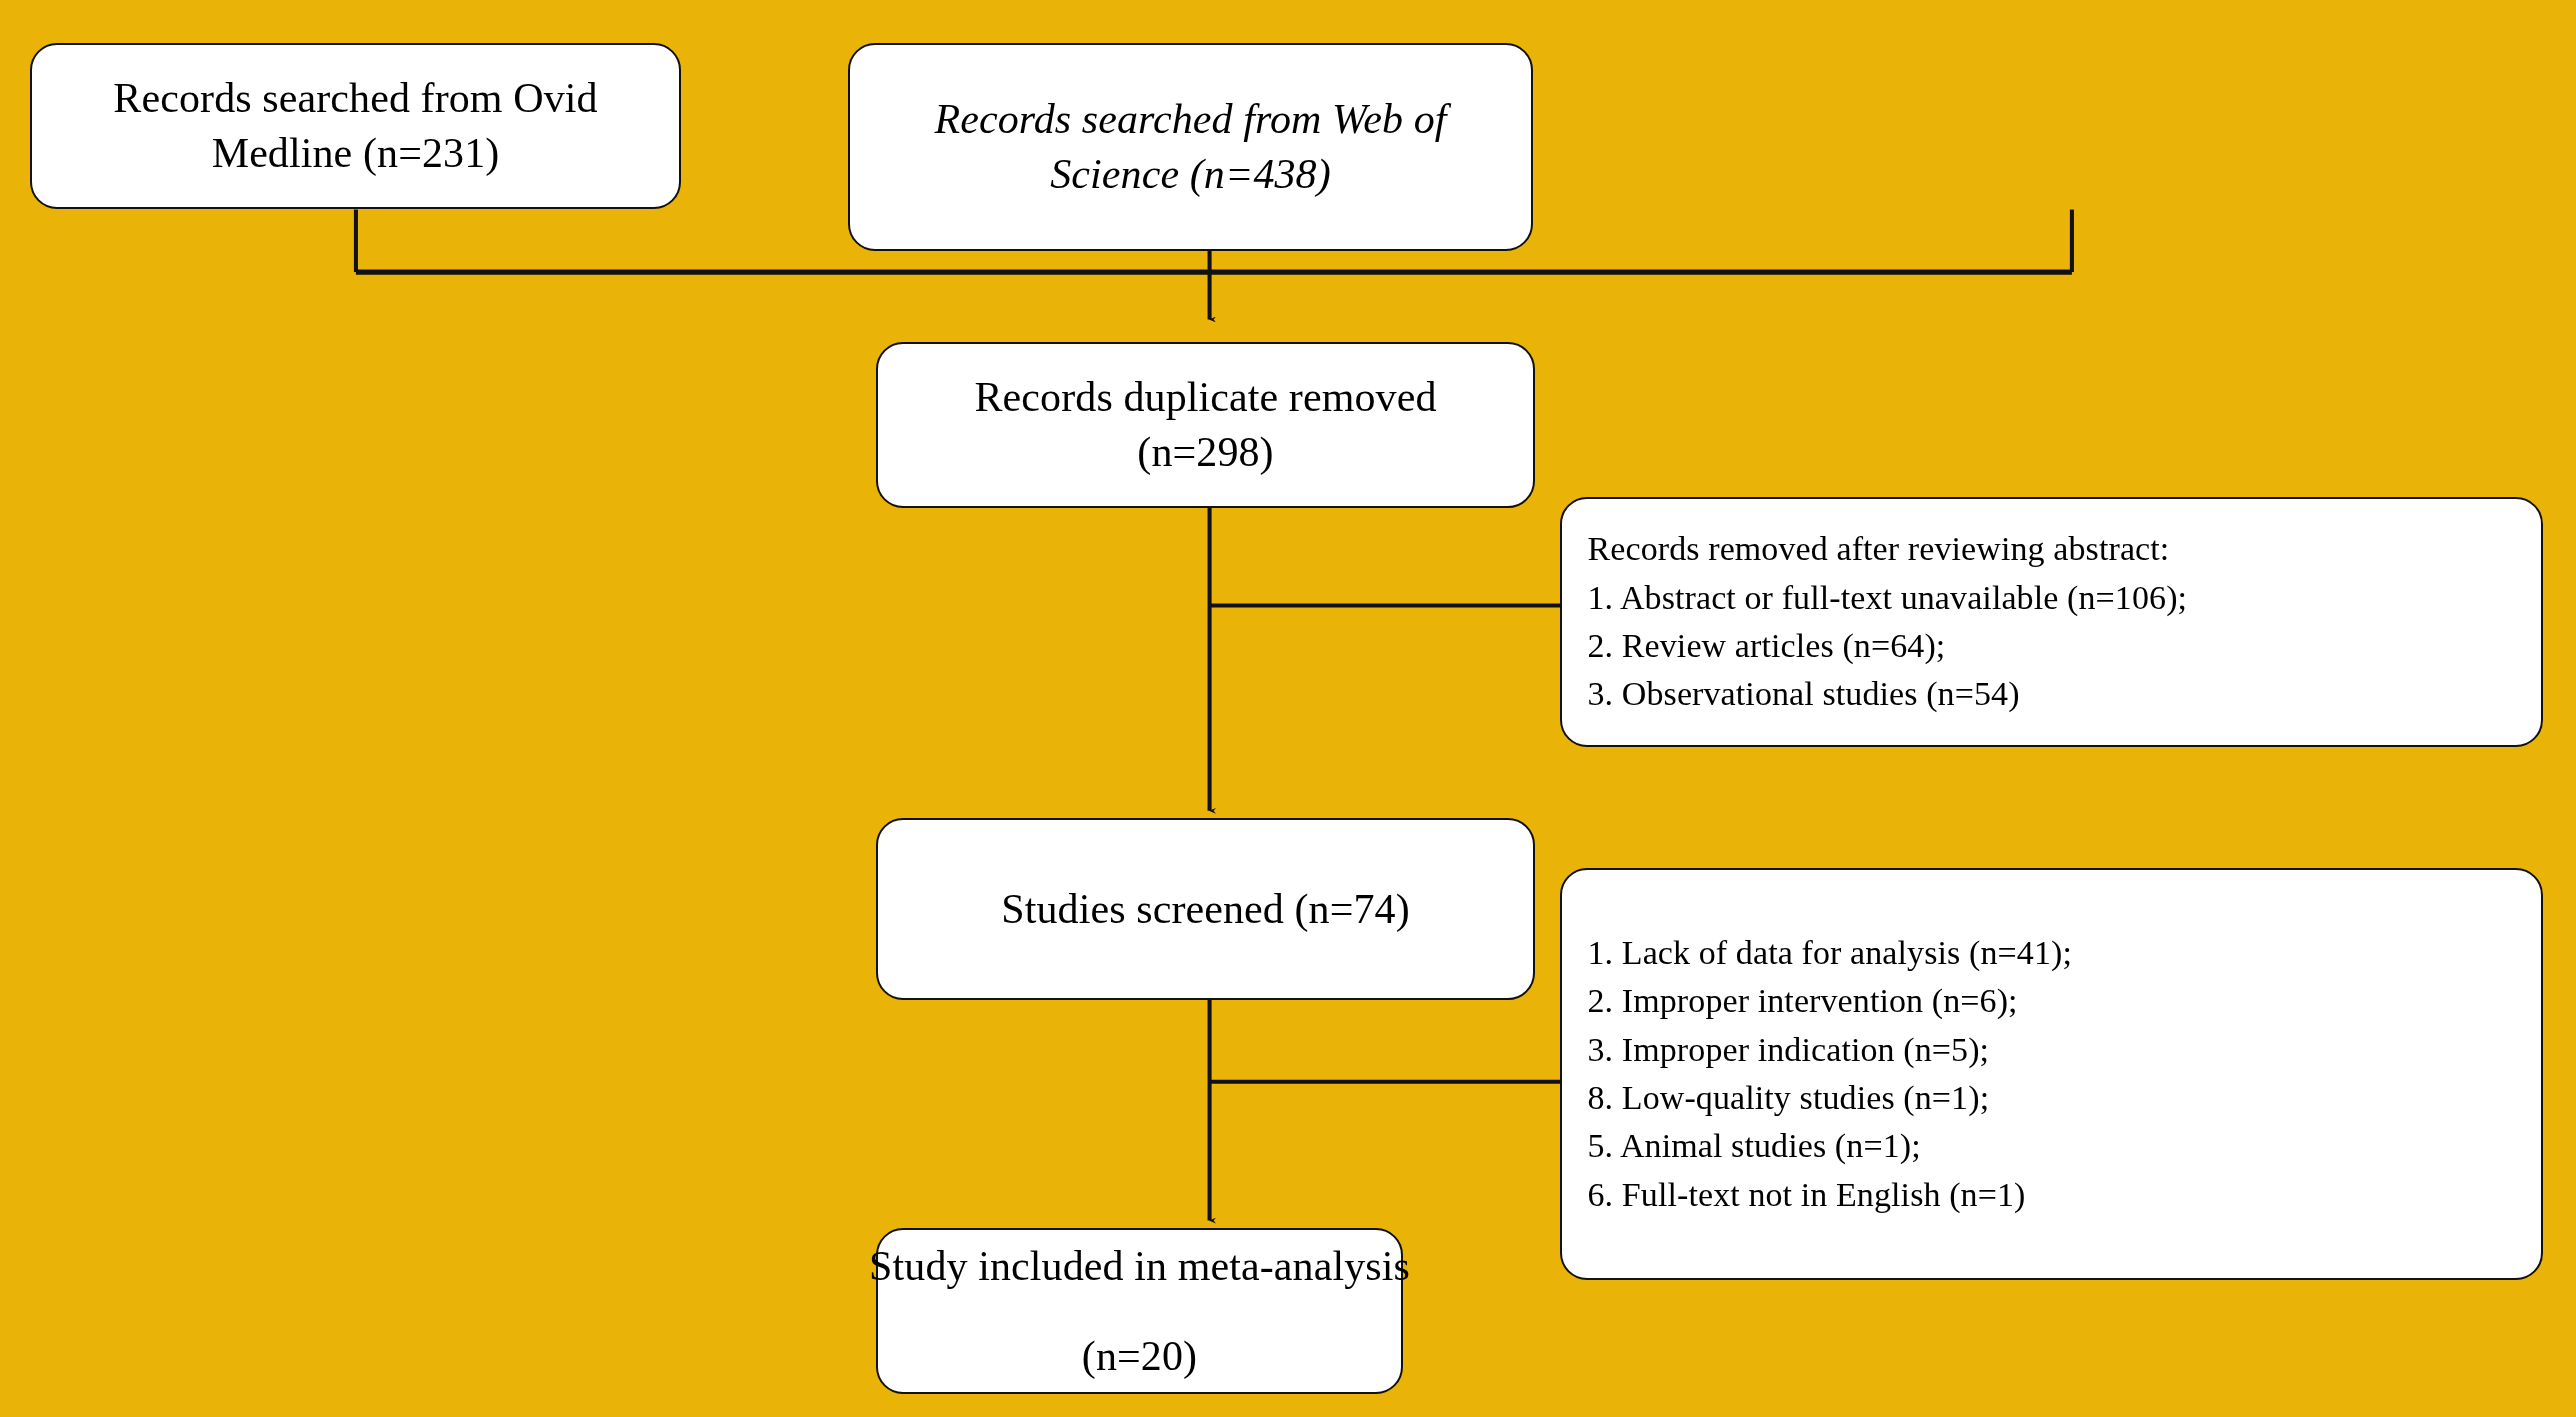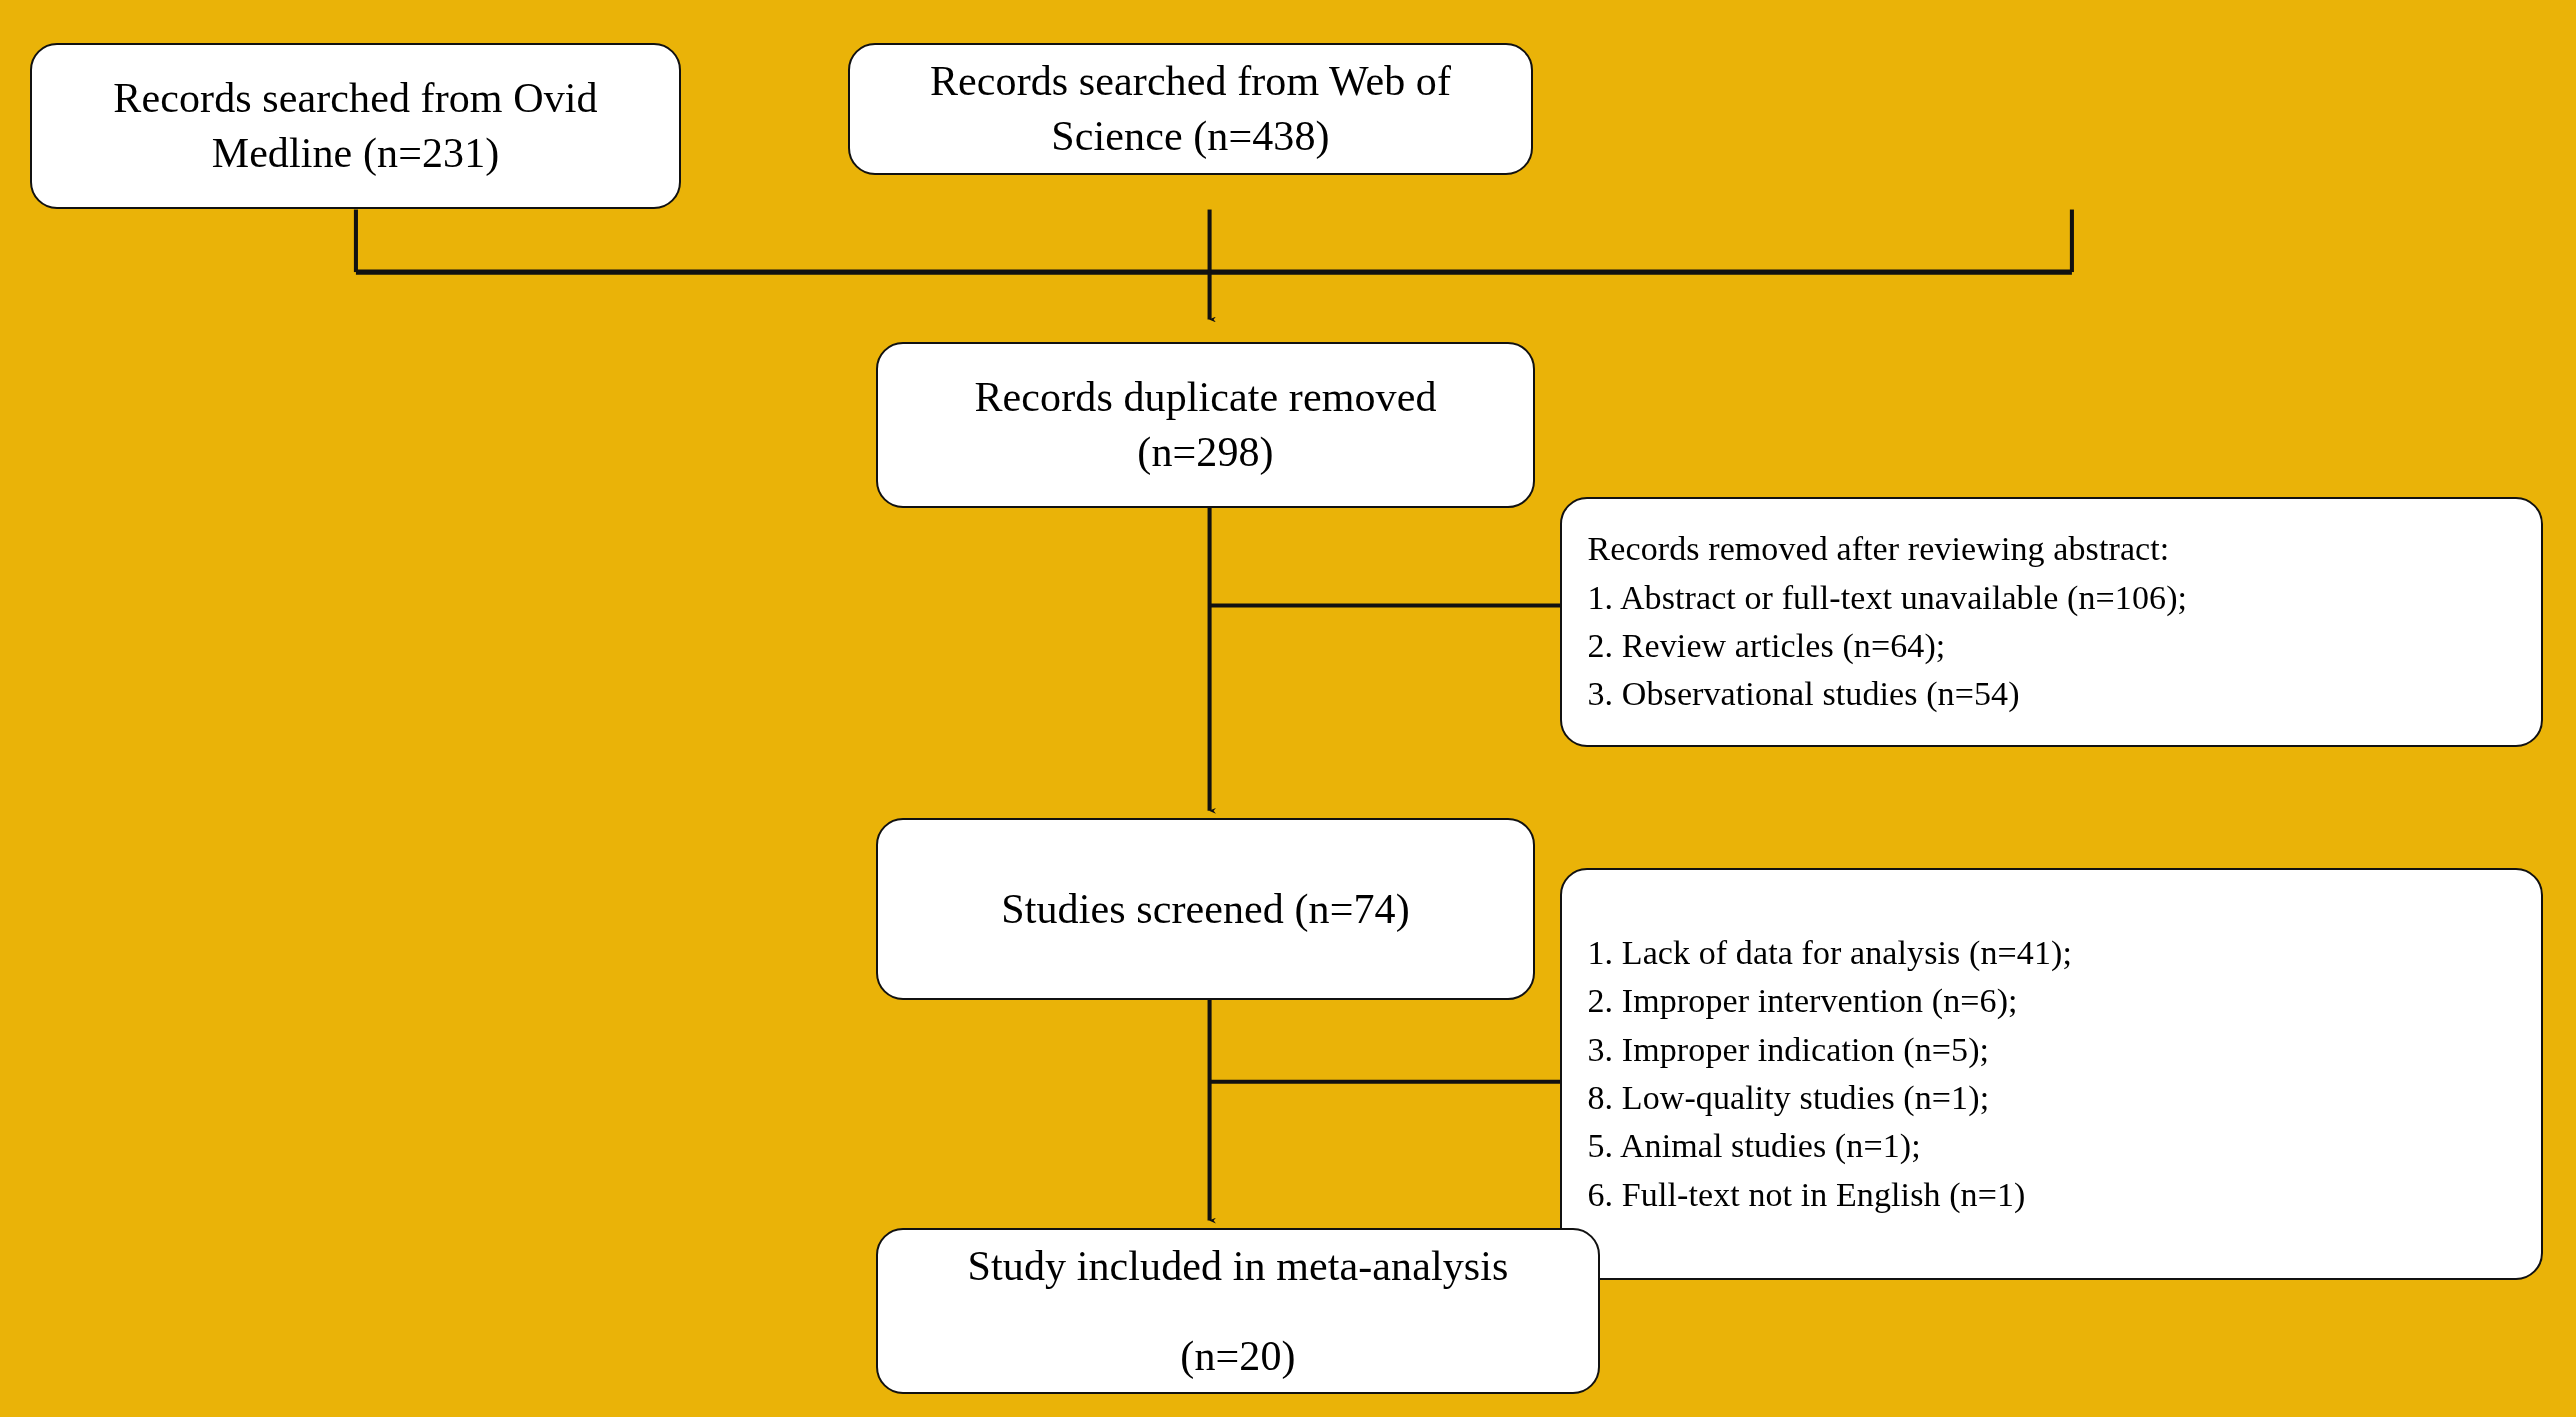--- a/index.html
+++ b/index.html
@@ -53,25 +53,25 @@
     letter-spacing: 0.1px;
     white-space: nowrap;
   }
   .node.listbox .line {
     font-size: 34px;
     line-height: 1.42;
   }
 
   
   #node-ovid       { left: 30px;   top: 43px;   width: 651px; height: 166px; }
-  #node-wos        { left: 848px; top: 43px;   width: 685px; height: 132px; }
+  #node-wos        { left: 848px; top: 43px;   width: 685px; height: 208px; font-style: italic; }
   #node-embase     { left: 1728px; top: 43px;   width: 652px; height: 166px; }
   #node-dupe       { left: 876px; top: 342px;  width: 659px; height: 166px; }
   #node-screened   { left: 876px; top: 818px; width: 659px; height: 182px; }
-  #node-included   { left: 876px; top: 1228px; width: 724px; height: 166px; gap: 35px; }
+  #node-included   { left: 876px; top: 1228px; width: 527px; height: 166px; gap: 35px; }
   #node-excl-abs   { left: 1560px; top: 497px;  width: 983px; height: 250px; }
   #node-excl-full  { left: 1560px; top: 868px; width: 983px; height: 412px; }
 </style>
 </head>
 <body>
 
 <div id="page">
 
   <svg id="connectors" viewBox="0 0 4451 2450">
     <defs>

